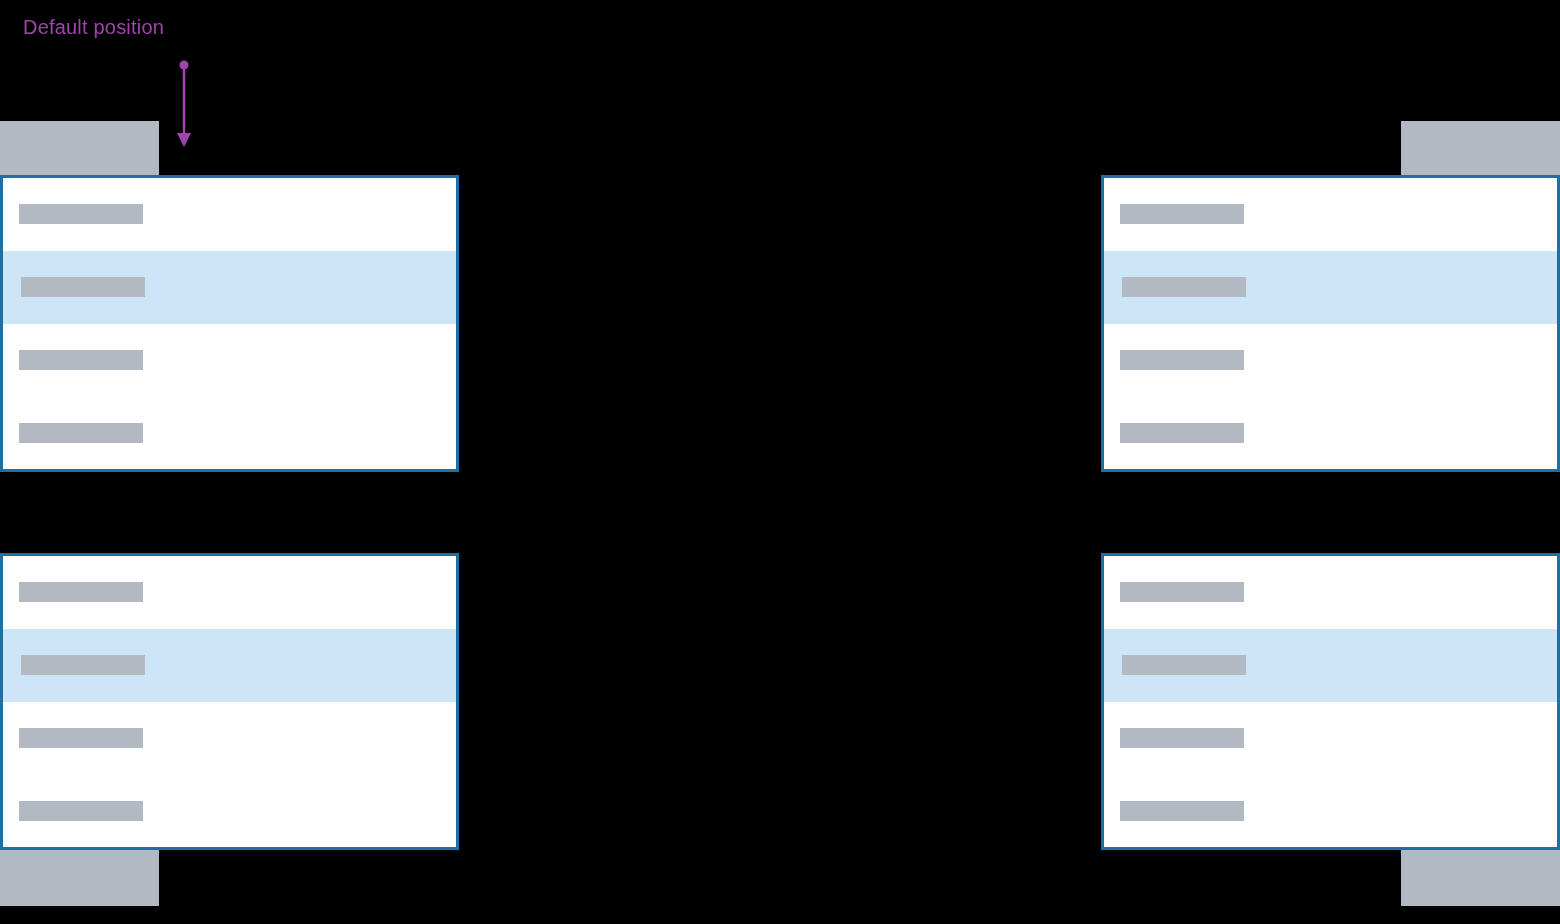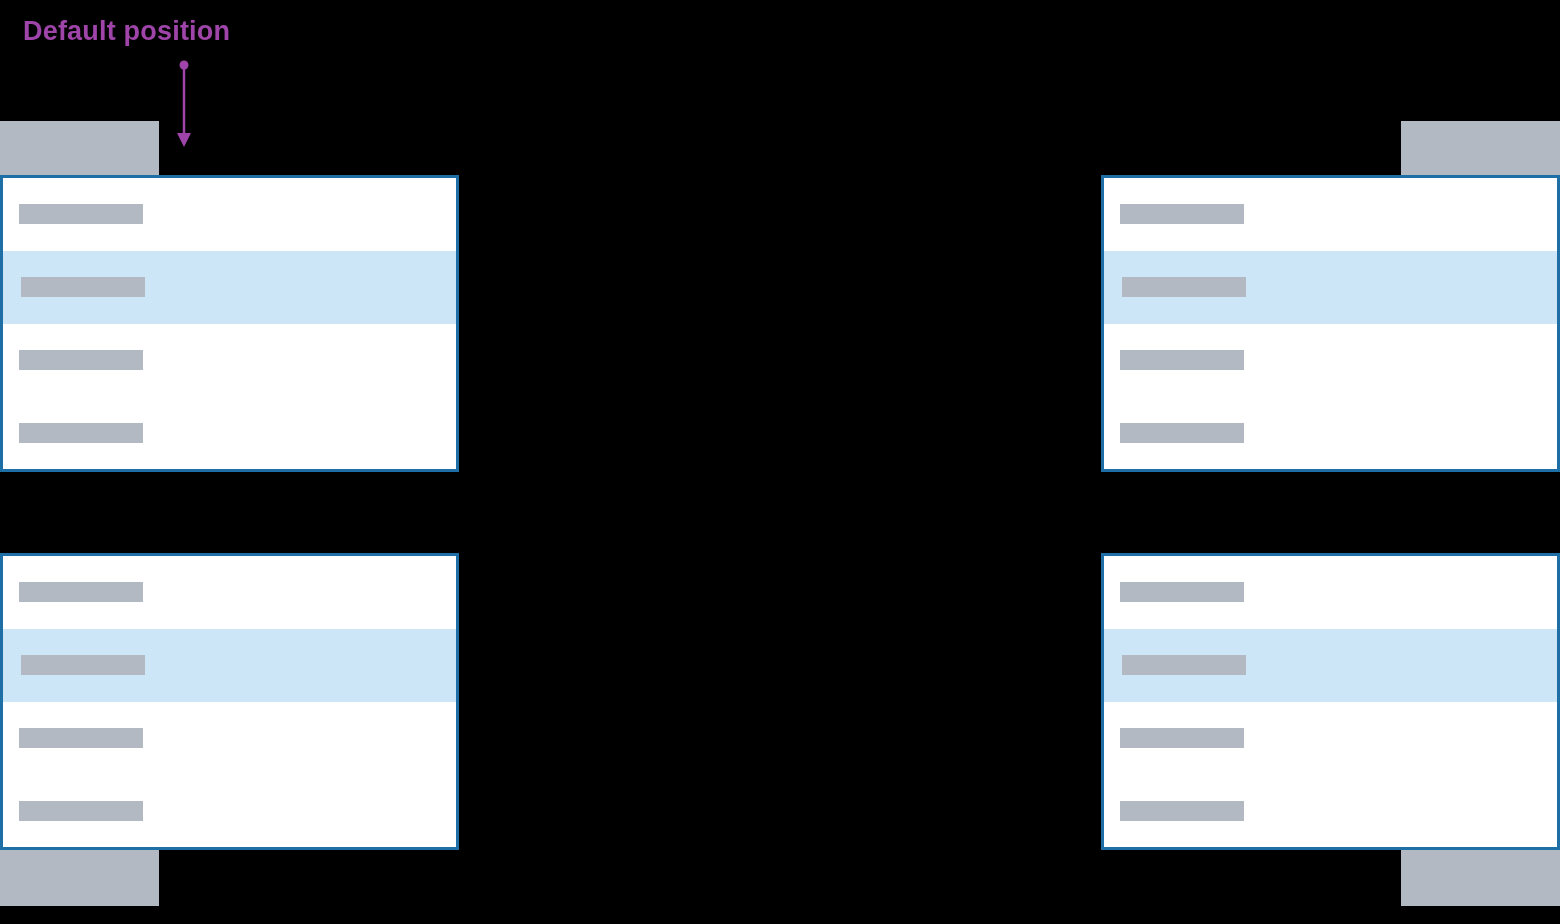--- a/index.html
+++ b/index.html
@@ -10,22 +10,22 @@
     background: var(--page-bg, #000000);
     overflow: hidden;
     font-family: "Liberation Sans", "DejaVu Sans", sans-serif;
   }
 
   
   .annotation-label {
     position: absolute;
     left: 23px;
     top: 16px;
-    font-size: 27px;
-    font-weight: 700;
+    font-size: 20px;
+    font-weight: 400;
     letter-spacing: 0.2px;
     color: var(--annotation-color, #9f45aa);
     white-space: nowrap;
   }
   .annotation-arrow {
     position: absolute;
     left: 174px;
     top: 55px;
     width: 20px;
     height: 95px;

